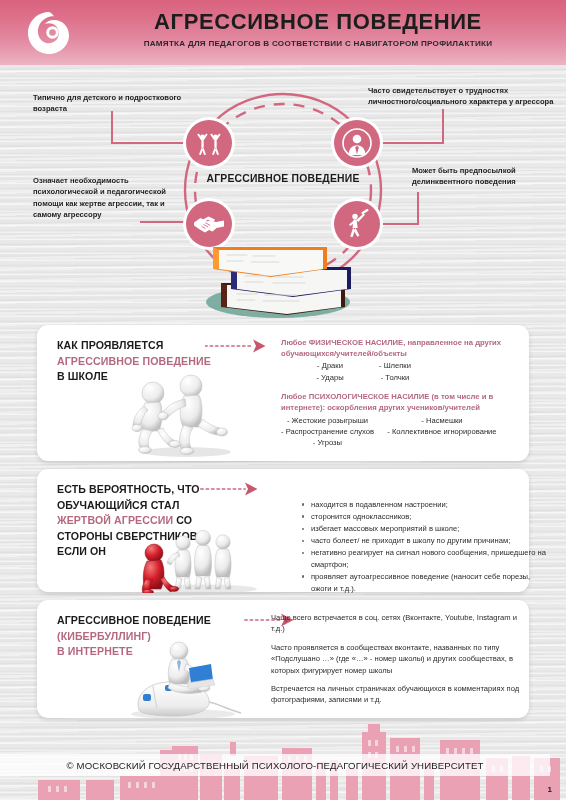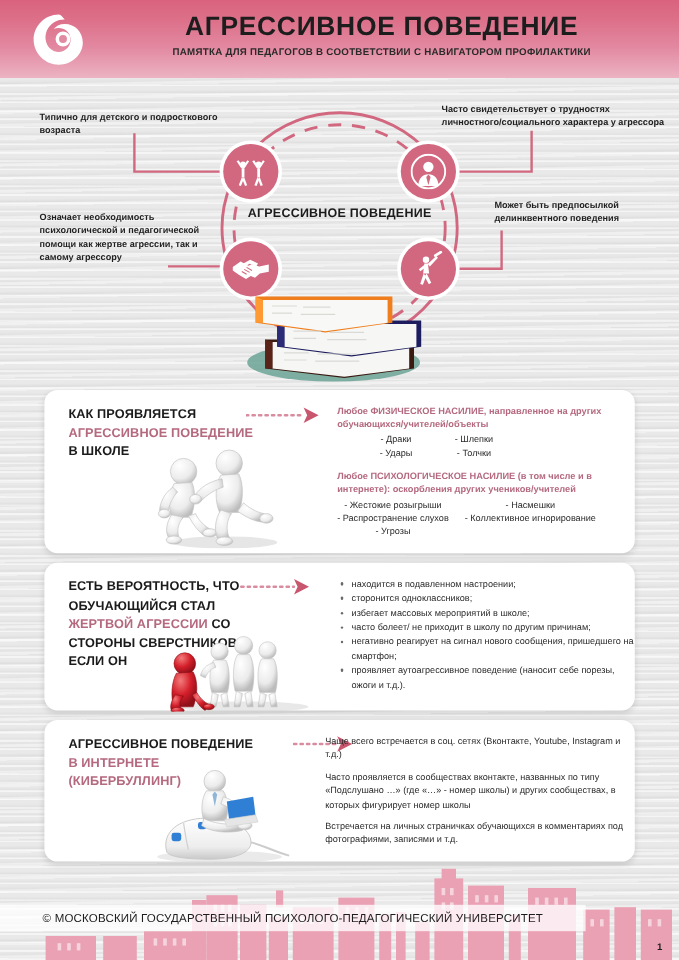--- a/index.html
+++ b/index.html
@@ -95,37 +95,37 @@
   .card-right{position:absolute;top:12px;}
   .card.c1 .card-right{left:244px;width:240px;}
   .card.c2 .card-right{left:244px;width:248px;}
   .card.c3 .card-right{left:234px;width:252px;}
 
   .rhead{color:#b4697f;font-size:7.7px;font-weight:bold;line-height:11.2px;margin-bottom:1px;}
   .ritem{color:#2b2b2b;font-size:7.6px;line-height:11.4px;}
   .cols{display:flex;}
   .cols .col{flex:0 0 auto;text-align:center;}
   .gap{height:8px;}
-  .bullet-list{list-style:none;margin:0;padding:0;}
+  .bullet-list{list-style:none;margin:18px;padding:0;}
   .bullet-list li{
     position:relative;padding-left:12px;color:#2b2b2b;
     font-size:7.6px;line-height:11.6px;margin-bottom:0.5px;
   }
   .bullet-list li:before{
     content:"";position:absolute;left:3px;top:4.4px;
     width:2.4px;height:2.4px;border-radius:50%;background:#6a6a6a;
   }
   .para{color:#2b2b2b;font-size:7.6px;line-height:11.4px;margin-bottom:7px;}
   .para:last-child{margin-bottom:17px;}
 
   
   .footer{position:absolute;left:0;bottom:0;width:566px;height:78px;overflow:hidden;}
   .skyline{position:absolute;left:0;bottom:0;width:566px;height:78px;}
   .footer-band{
-    position:absolute;left:0;bottom:24px;width:488px;height:22px;
+    position:absolute;left:0;bottom:24px;width:550px;height:22px;
     background:rgba(255,255,255,0.78);
     display:flex;align-items:center;
   }
   .footer-text{
     width:100%;text-align:center;font-size:9.6px;color:#1d1d1d;letter-spacing:0.15px;
     white-space:nowrap;
   }
   .page-num{
     position:absolute;right:14px;bottom:6px;font-size:8px;font-weight:bold;color:#1d1d1d;
   }
@@ -415,22 +415,22 @@
       <li>избегает массовых мероприятий в школе;</li>
       <li>часто болеет/ не приходит в школу по другим причинам;</li>
       <li>негативно реагирует на сигнал нового сообщения, пришедшего на смартфон;</li>
       <li>проявляет аутоагрессивное поведение (наносит себе порезы, ожоги и т.д.).</li>
     </ul>
   </div>
 
   <div class="card c3">
     <div class="card-left">
       <div class="card-title">АГРЕССИВНОЕ ПОВЕДЕНИЕ</div>
+      <div class="card-title hl">(КИБЕРБУЛЛИНГ)</div>
       <div class="card-title hl">В ИНТЕРНЕТЕ</div>
-      <div class="card-title hl">(КИБЕРБУЛЛИНГ)</div>
     </div>
 
     <div class="dotted-arrow" style="left:196px;top:13px;">
       <svg width="66" height="14" viewBox="0 0 66 14">
         <line x1="12" y1="7" x2="48" y2="7" stroke="#d98ca0" stroke-width="2" stroke-dasharray="2 3.4" stroke-linecap="round"></line>
         <path d="M48 0.5 L60.5 7 L48 13.5 L51 7 Z" fill="#c9566f"></path>
       </svg>
     </div>
 
     <div class="card-fig" style="left:86px;top:40px;">

